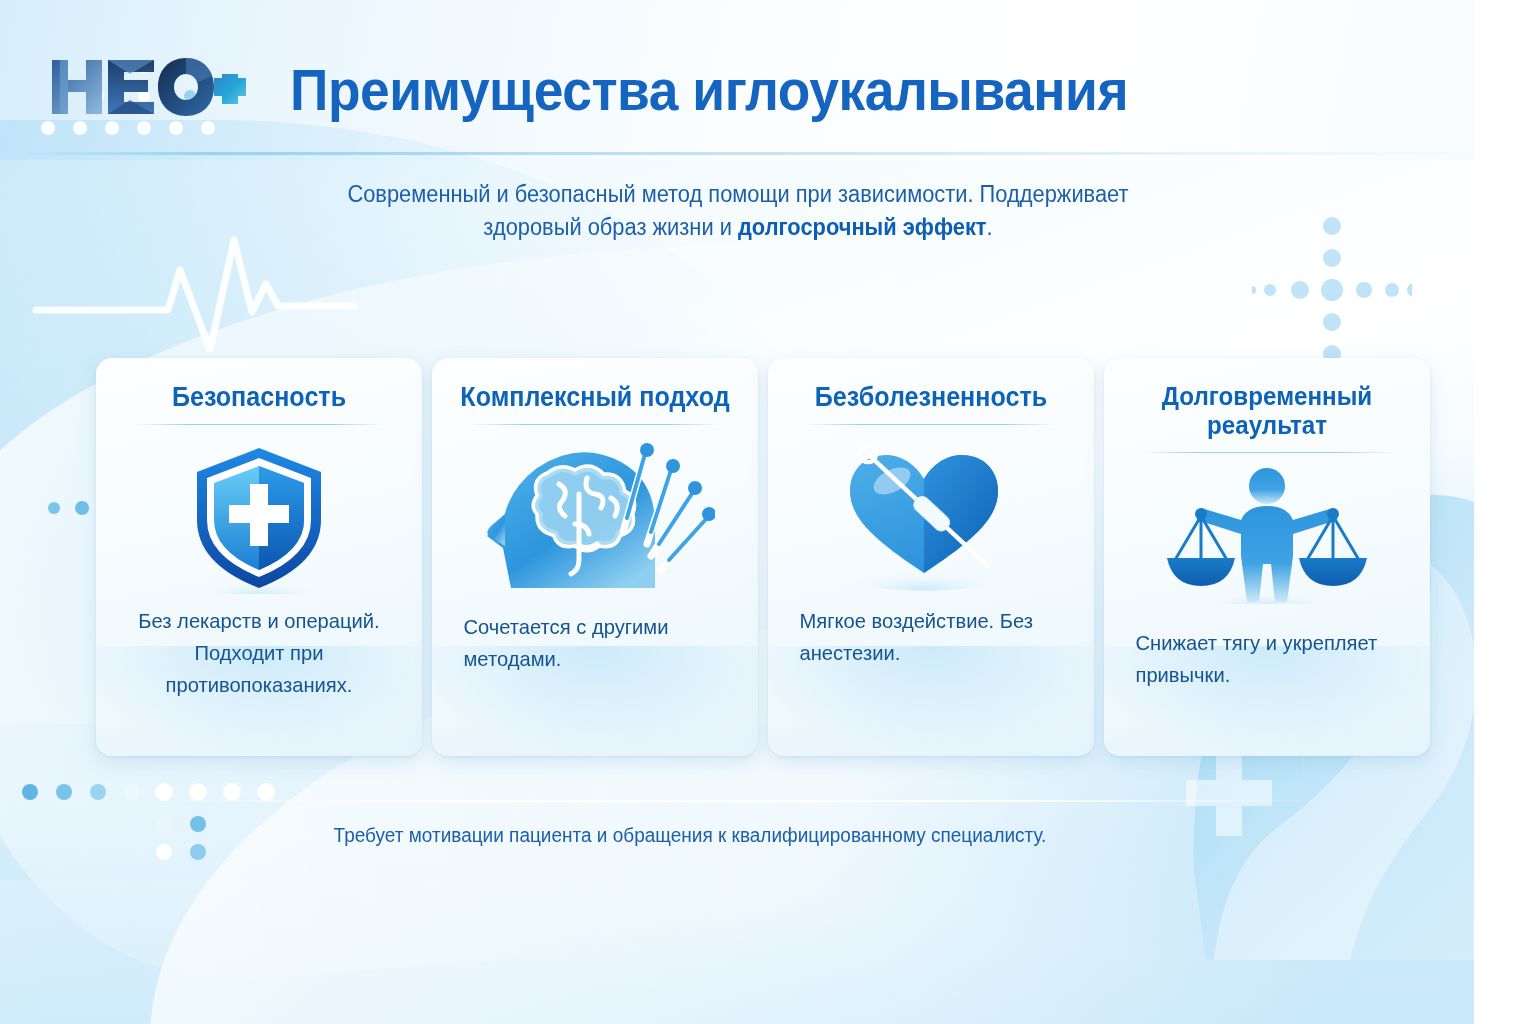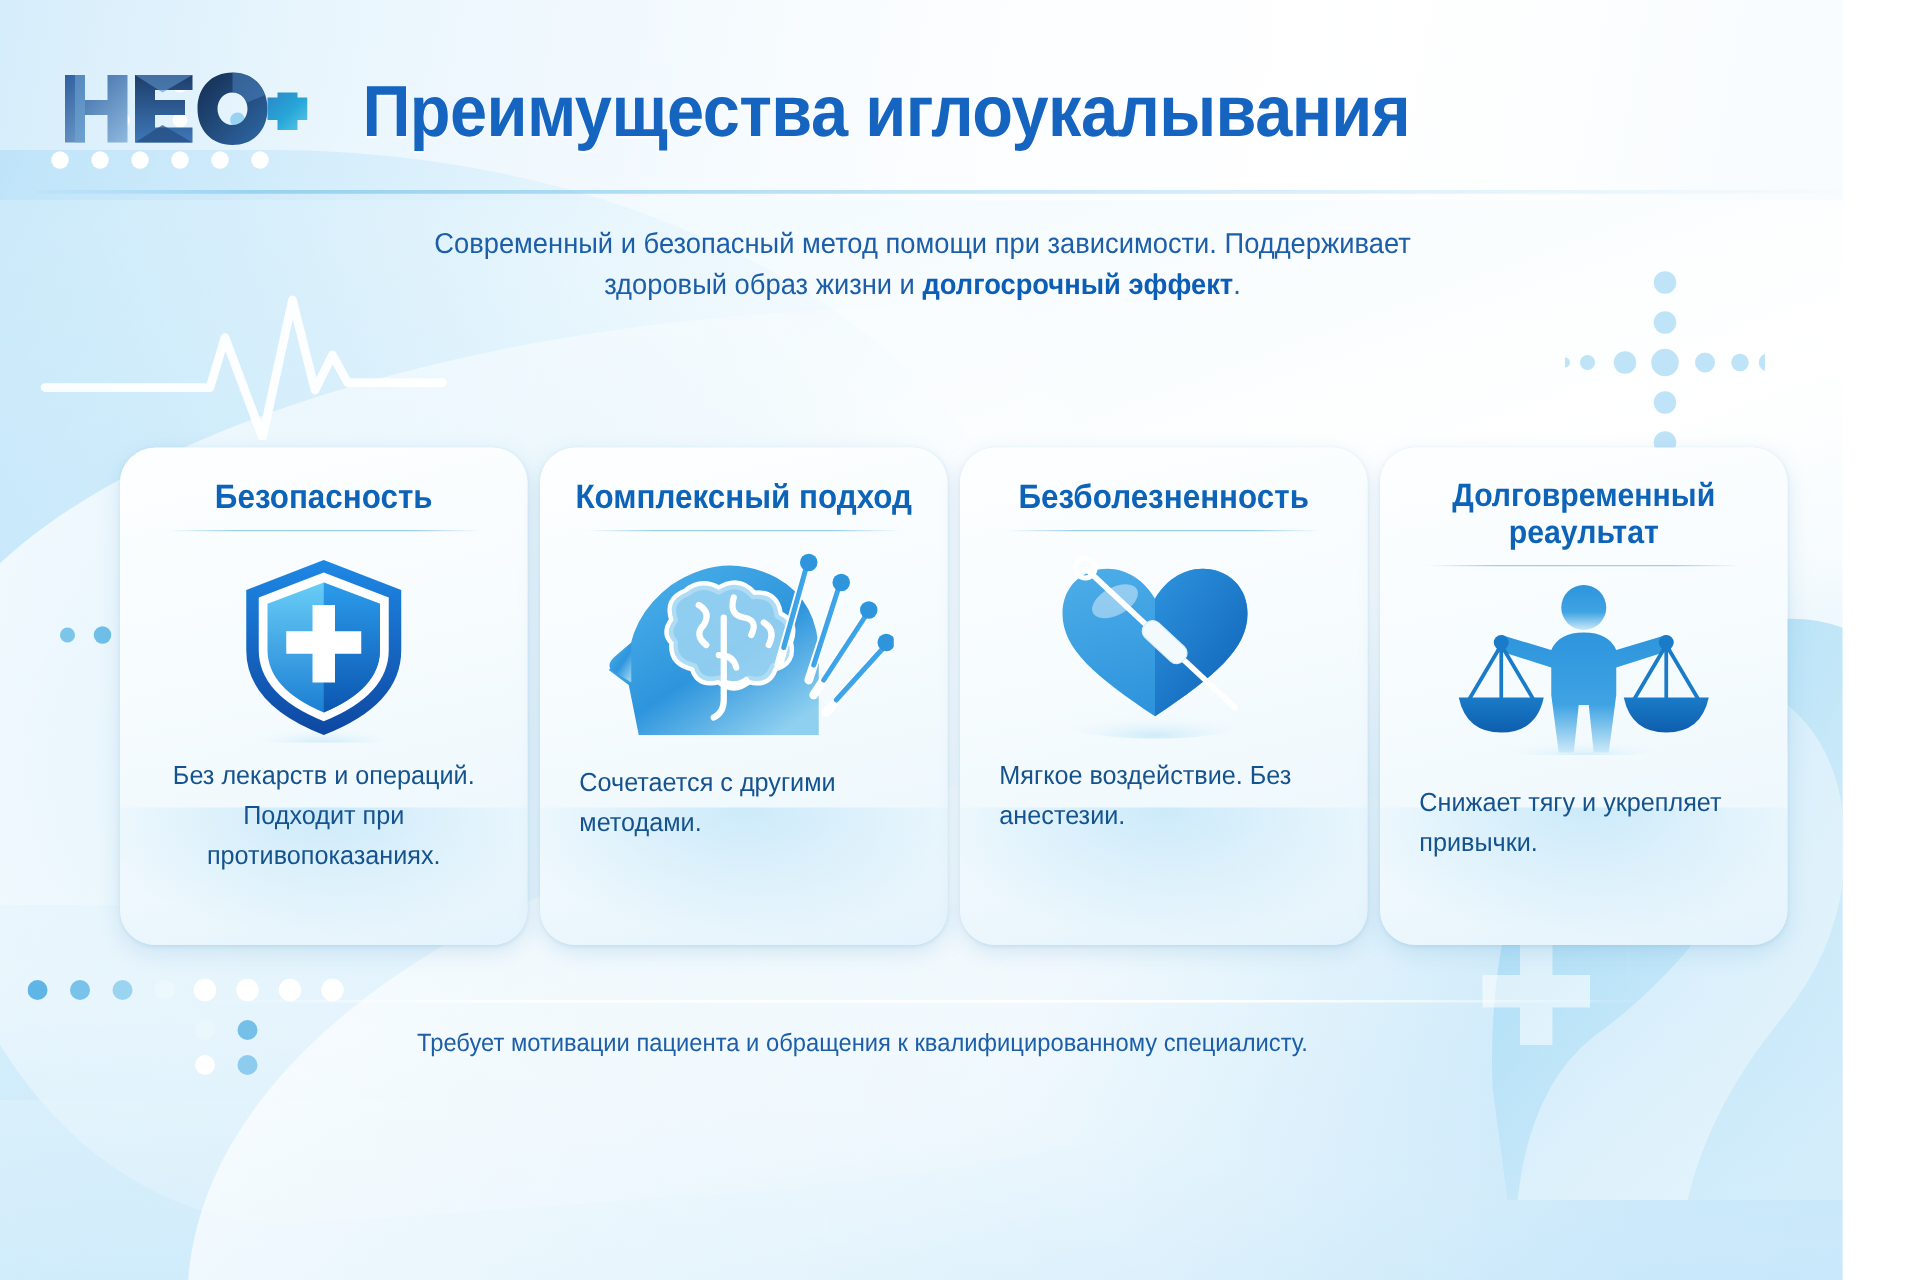--- a/index.html
+++ b/index.html
@@ -109,21 +109,21 @@
 
   
   .cards {
     position: absolute; left: 96px; top: 358px;
     width: 1344px; height: 400px;
     display: flex; gap: 10px;
   }
   .card {
     position: relative;
     width: 326px; height: 398px;
-    border-radius: 28px;
+    border-radius: 16px;
     background: linear-gradient(168deg, #fdfeff 0%, #f7fcfe 40%, #eef8fd 78%, #e4f3fc 100%);
     box-shadow: 0 6px 18px rgba(110,170,210,0.22), 0 1px 3px rgba(110,170,210,0.18);
     overflow: hidden;
   }
   .card::after {
     content: "";
     position: absolute; left: -10%; bottom: -40px; width: 120%; height: 150px;
     background: radial-gradient(ellipse 70% 100% at 50% 0%, rgba(175,222,247,0.55) 0%, rgba(255,255,255,0) 70%);
     pointer-events: none;
   }

